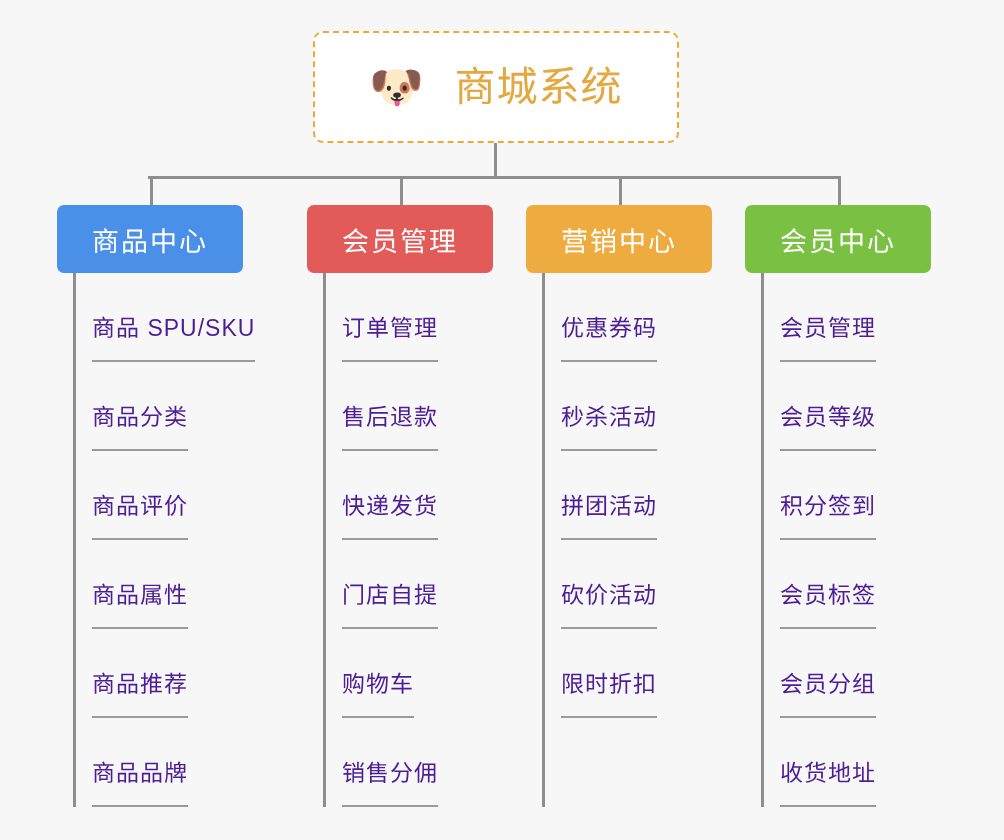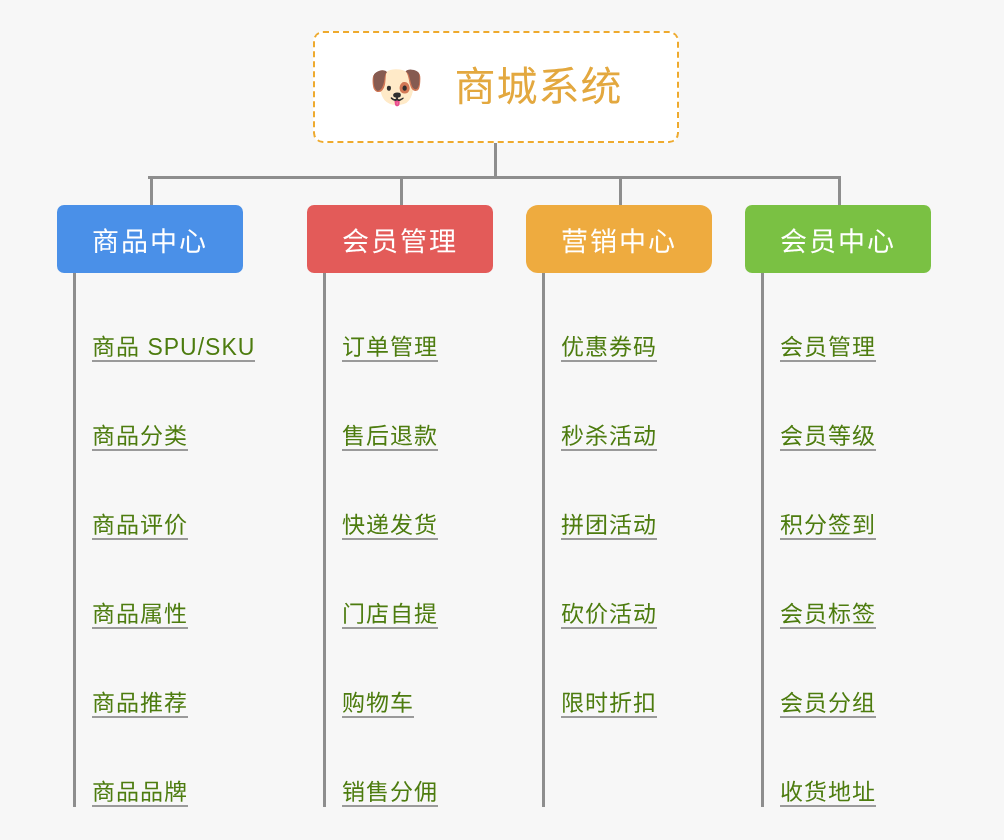--- a/index.html
+++ b/index.html
@@ -120,23 +120,23 @@
     position: relative;
     height: 89px;
     box-sizing: border-box;
     display: flex;
     align-items: flex-end;
     justify-content: flex-start;
     padding-left: 19px;
   }
   .leaf-label {
     font-size: 23px;
-    color: #4d7c0f;
+    color: #4c1d95;
     line-height: 1.1;
-    padding-bottom: 0;
+    padding-bottom: 19px;
     border-bottom: 2px solid #9a9a9a;
     white-space: nowrap;
     letter-spacing: 1px;
   }
 </style>
 </head>
 <body>
 
 <div id="canvas">
 
@@ -198,21 +198,21 @@
           <div class="leaf">
             <span class="leaf-label">购物车</span>
           </div>
           <div class="leaf">
             <span class="leaf-label">销售分佣</span>
           </div>
         </div>
       </div>
       <div class="column" style="left: 526px;">
         <div class="col-drop" style="left: 93px;"></div>
-        <div class="cat-header" style="background: rgb(238, 171, 63); border-radius: 12px;">
+        <div class="cat-header" style="background: rgb(238, 171, 63);">
           <span>营销中心</span>
         </div>
         <div class="rail" style="height: 534px;"></div>
         <div class="leaves">
           <div class="leaf">
             <span class="leaf-label">优惠券码</span>
           </div>
           <div class="leaf">
             <span class="leaf-label">秒杀活动</span>
           </div>

